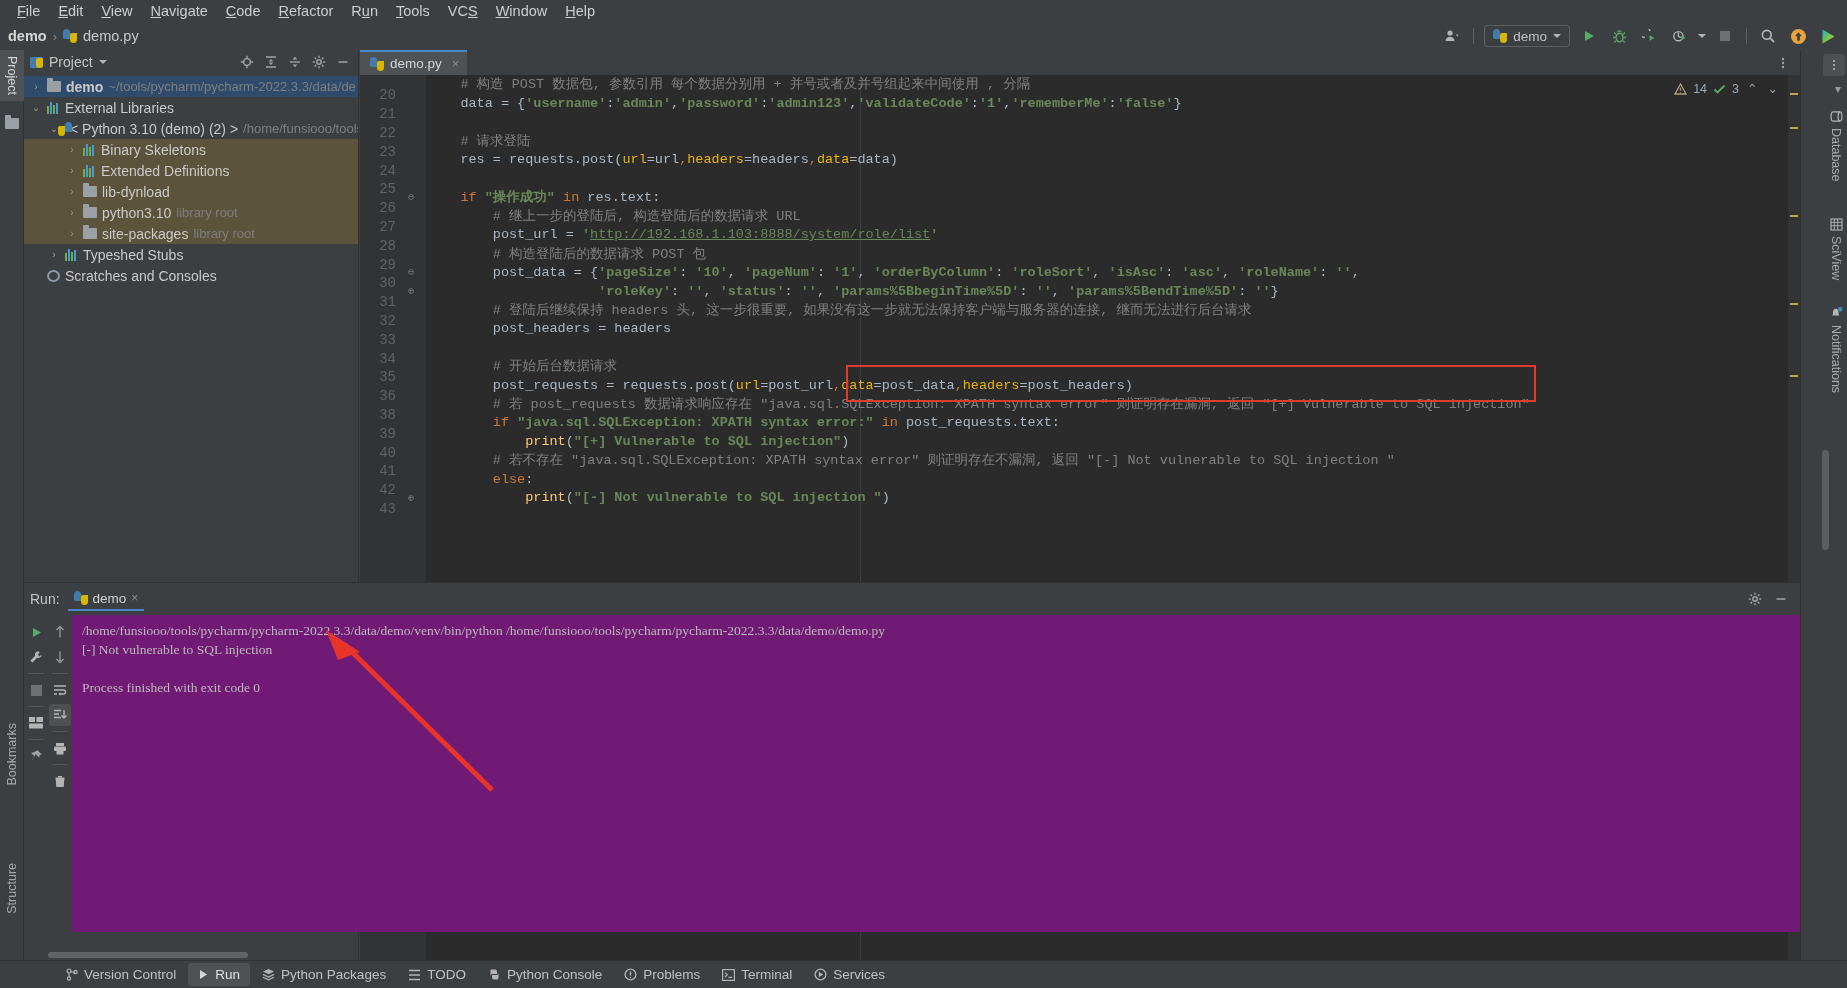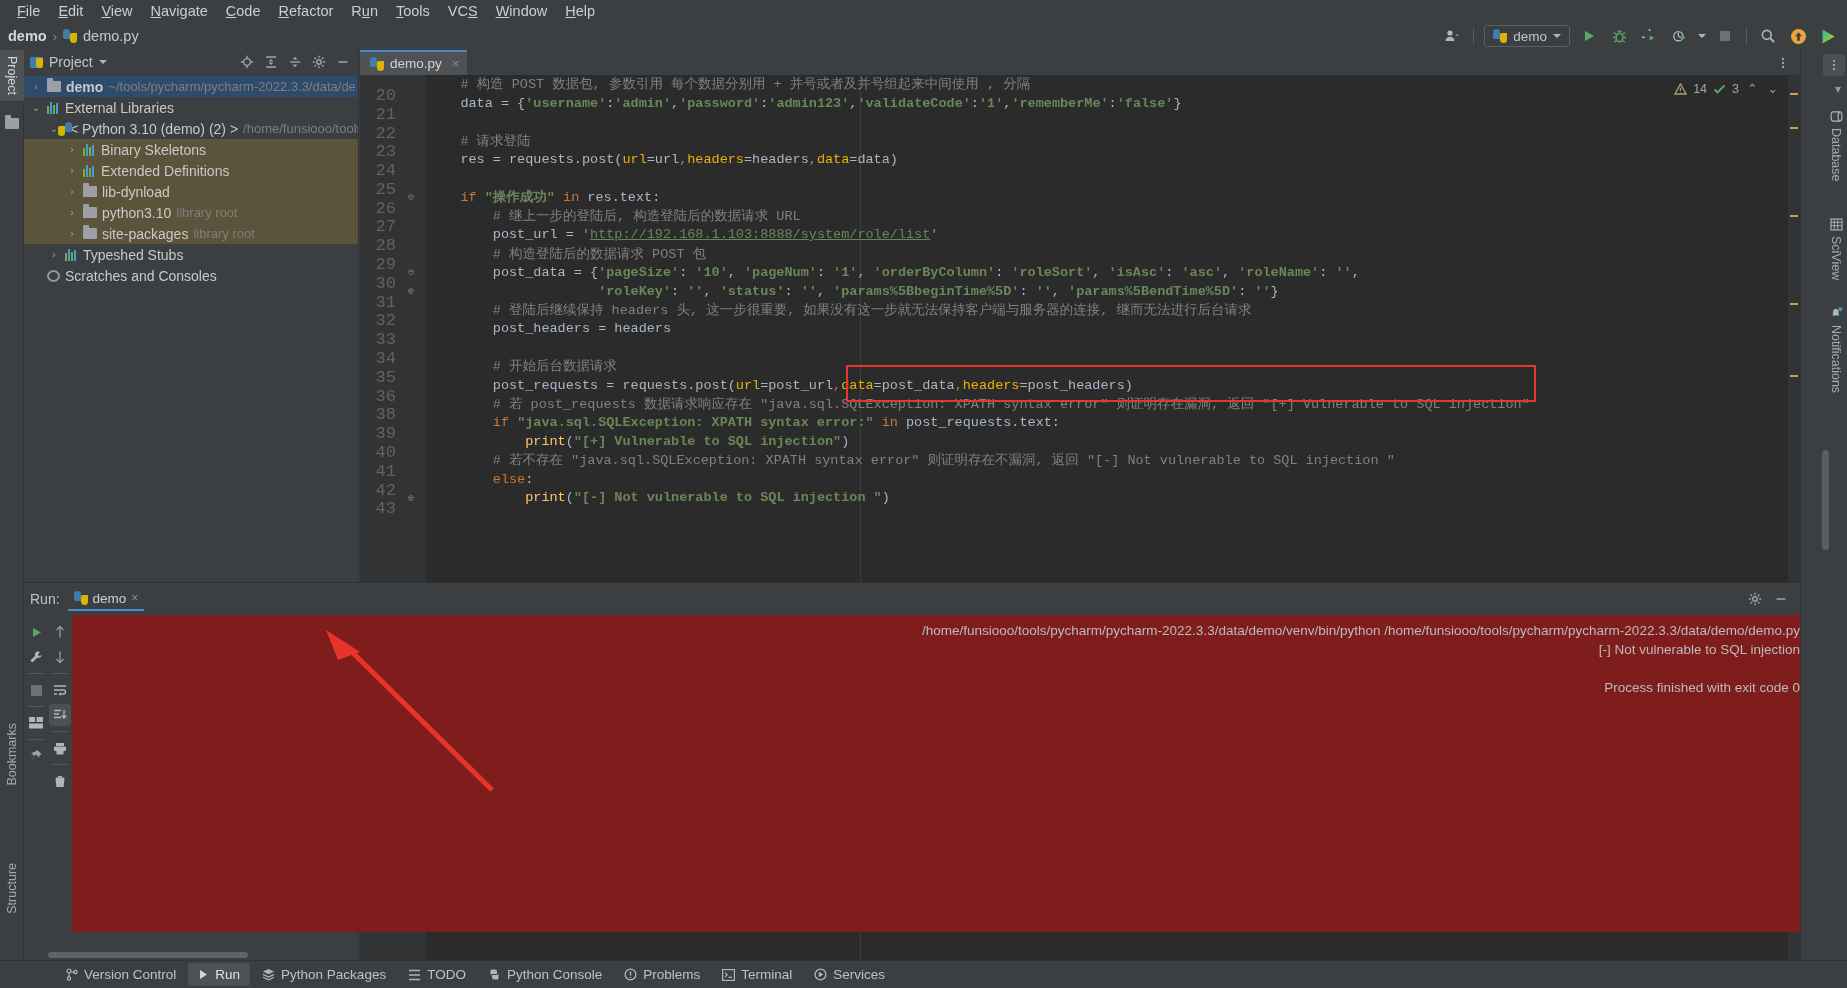--- a/index.html
+++ b/index.html
@@ -133,21 +133,21 @@
   }
   #gutter{
     position:absolute; left:0; top:0; bottom:0; width:52px; background:#313335;
   }
   #foldcol{
     position:absolute; left:52px; top:0; bottom:0; width:14px; background:#313335;
   }
   #codelines{ position:absolute; left:0; right:0; top:0; bottom:0; }
   .cl{ height:18.8px; display:flex; align-items:center; white-space:pre; }
   .cl .ln{
-    width:44px; text-align:right; color:#606366; font-size:17px; flex:none;
+    width:44px; text-align:right; color:#606366; font-size:14px; flex:none;
     font-family:"Liberation Mono", monospace; padding-right:8px;margin-top:22px;
   }
   .cl .fold{ width:14px; flex:none; text-align:center; color:#7a7a7a; font-size:10px; }
   .cl .src{ padding-left:10px; color:#a9b7c6; }
   .kw{ color:#cc7832; }
   .str{ color:#6a8759;font-weight:bold; }
   .com{ color:#808080; }
   .fn{ color:#ffc66d; }
   .kwarg{ color:#eab308; }
   .url{ color:#6a8759; text-decoration:underline; }
@@ -189,22 +189,22 @@
   #run-head .sp{ flex:1; }
 
   #run-body{ flex:1; display:flex; }
   #runtools{ width:48px; display:flex; }
   .rtcol{ width:24px; display:flex; flex-direction:column; align-items:center; padding-top:6px; gap:3px; }
   .rti{ width:22px;height:22px;display:flex;align-items:center;justify-content:center;cursor:pointer;border-radius:3px; }
   .rti.on{ background:#4c5052; }
   .rtsep{ width:16px;height:1px;background:#545759;margin:2px 0; }
 
   #console{
-    flex:1; background:#7f1d1d; font-family:Liberation Sans, sans-serif; font-size:13.5px;
-    color:#bbbbbb; padding:6px 0 0 10px; line-height:19px; position:relative; overflow:hidden;text-align:right;
+    flex:1; background:#701a75; font-family:Liberation Serif, serif; font-size:13.5px;
+    color:#bbbbbb; padding:6px 0 0 10px; line-height:19px; position:relative; overflow:hidden;
   }
   #console .cmdline{ color:#bbbbbb; }
 
   
   #arrow{ position:absolute; left:320px; top:580px; width:180px; height:170px; pointer-events:none; }
 
   
   #status{
     position:absolute; left:0; right:0; bottom:0; height:28px; background:#3c3f41;
     display:flex; align-items:center; gap:2px; padding-left:56px; border-top:1px solid #323232;

